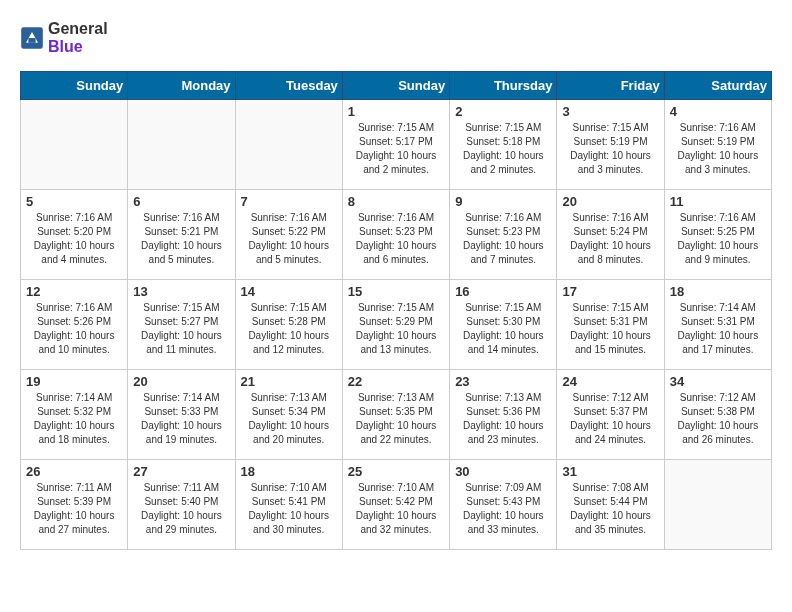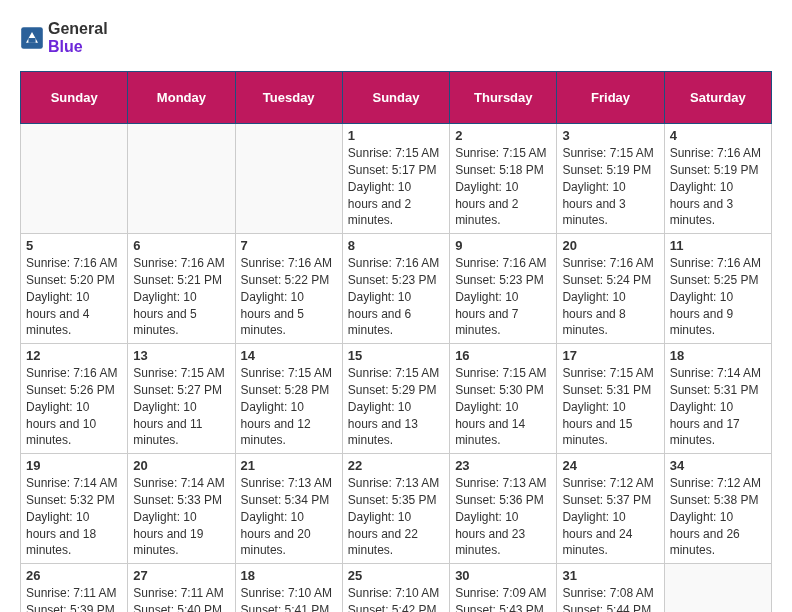--- a/index.html
+++ b/index.html
@@ -45,26 +45,26 @@
     .location {
       font-size: 15px;
       color: #555;
     }
     .calendar {
       width: 100%;
       border-collapse: collapse;
       border: 1px solid #ccc;
     }
     .calendar th {
-      background-color: #be185d;
+      background-color: #0369a1;
       color: #fff;
       font-size: 13px;
       font-weight: bold;
-      padding: 18px 4px;
-      text-align: center;
+      padding: 6px 4px;
+      text-align: right;
       border: 1px solid #1e4f80;
     }
     .calendar td {
       width: calc(100% / 7);
       vertical-align: top;
       padding: 4px 5px;
       border: 1px solid #ccc;
       font-size: 10.5px;
       color: #333;
       height: 90px;
@@ -72,22 +72,23 @@
     }
     .calendar td.empty {
       background: #f9f9f9;
     }
     .day-number {
       font-size: 13px;
       font-weight: bold;
       margin-bottom: 2px;
     }
     .cell-text {
-      font-size: 12px;
+      font-size: 10px;
       line-height: 1.4;
+      text-align: center;
     }
   </style>
 </head>
 <body>
 
 <div class="header">
   <div class="logo">
     <svg class="logo-icon" viewBox="0 0 40 40">
       <rect x="2" y="2" width="36" height="36" rx="4" fill="#2a6099"></rect>
       <polygon points="10,28 20,10 30,28" fill="white"></polygon>

